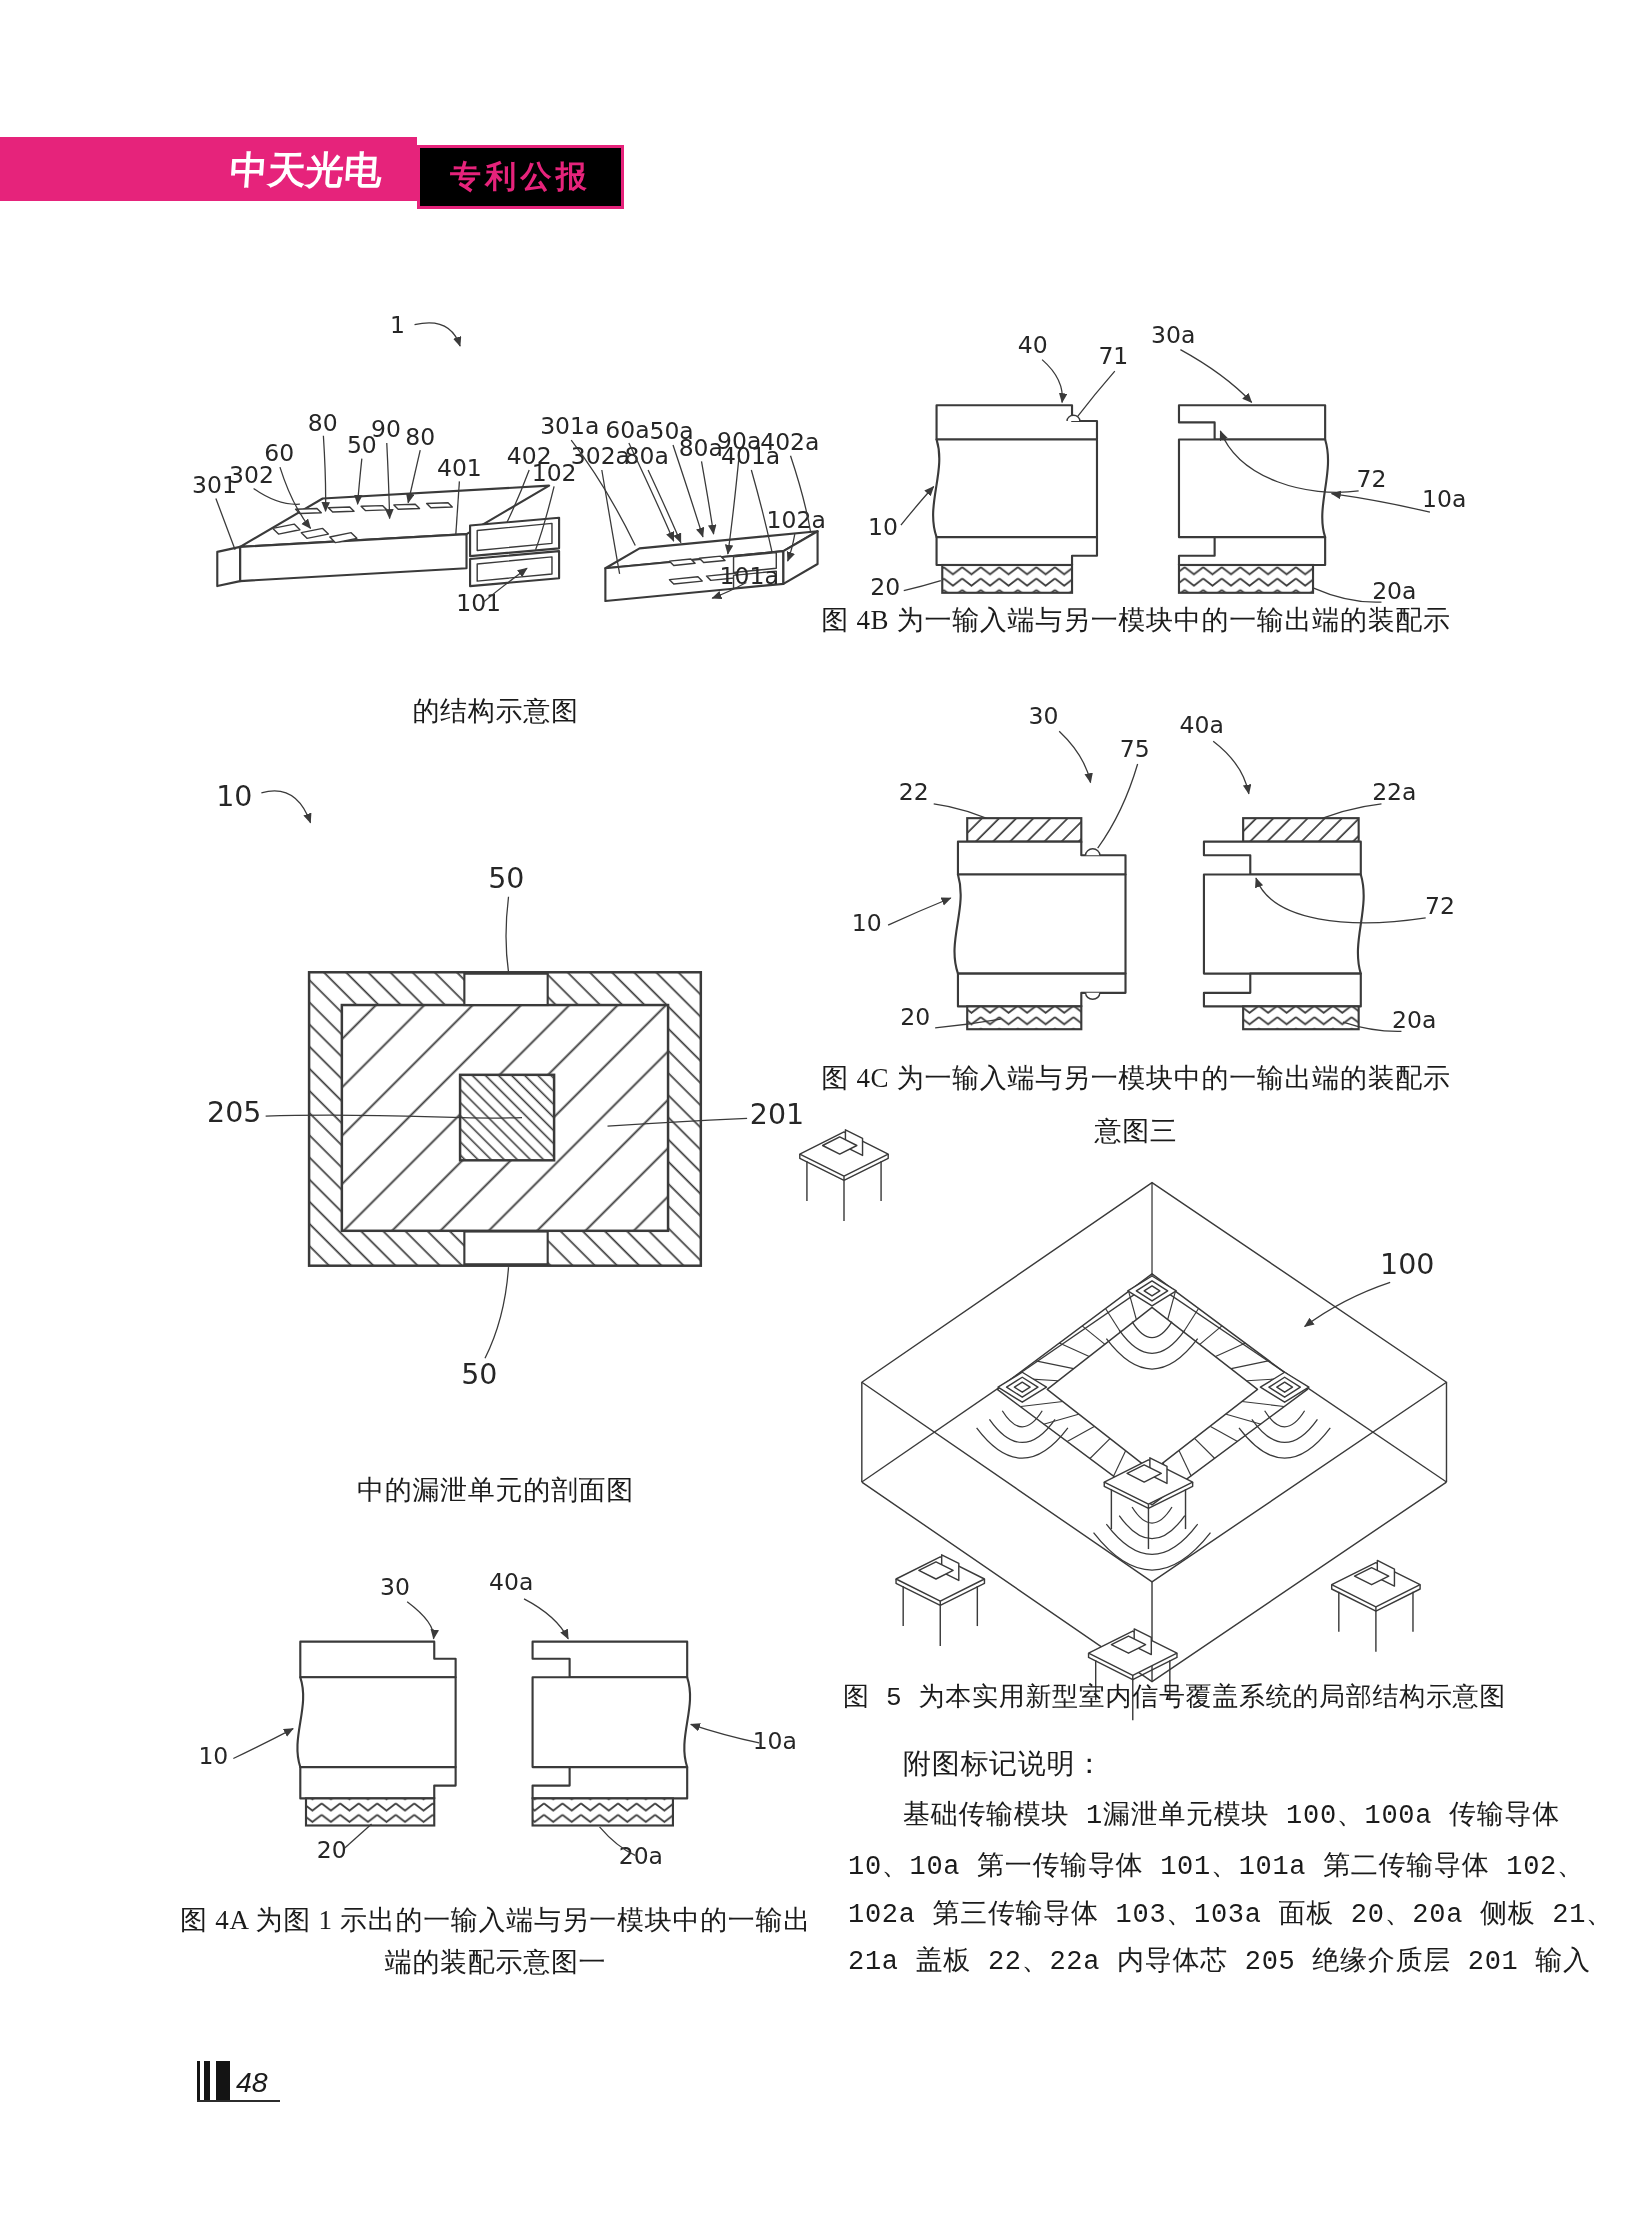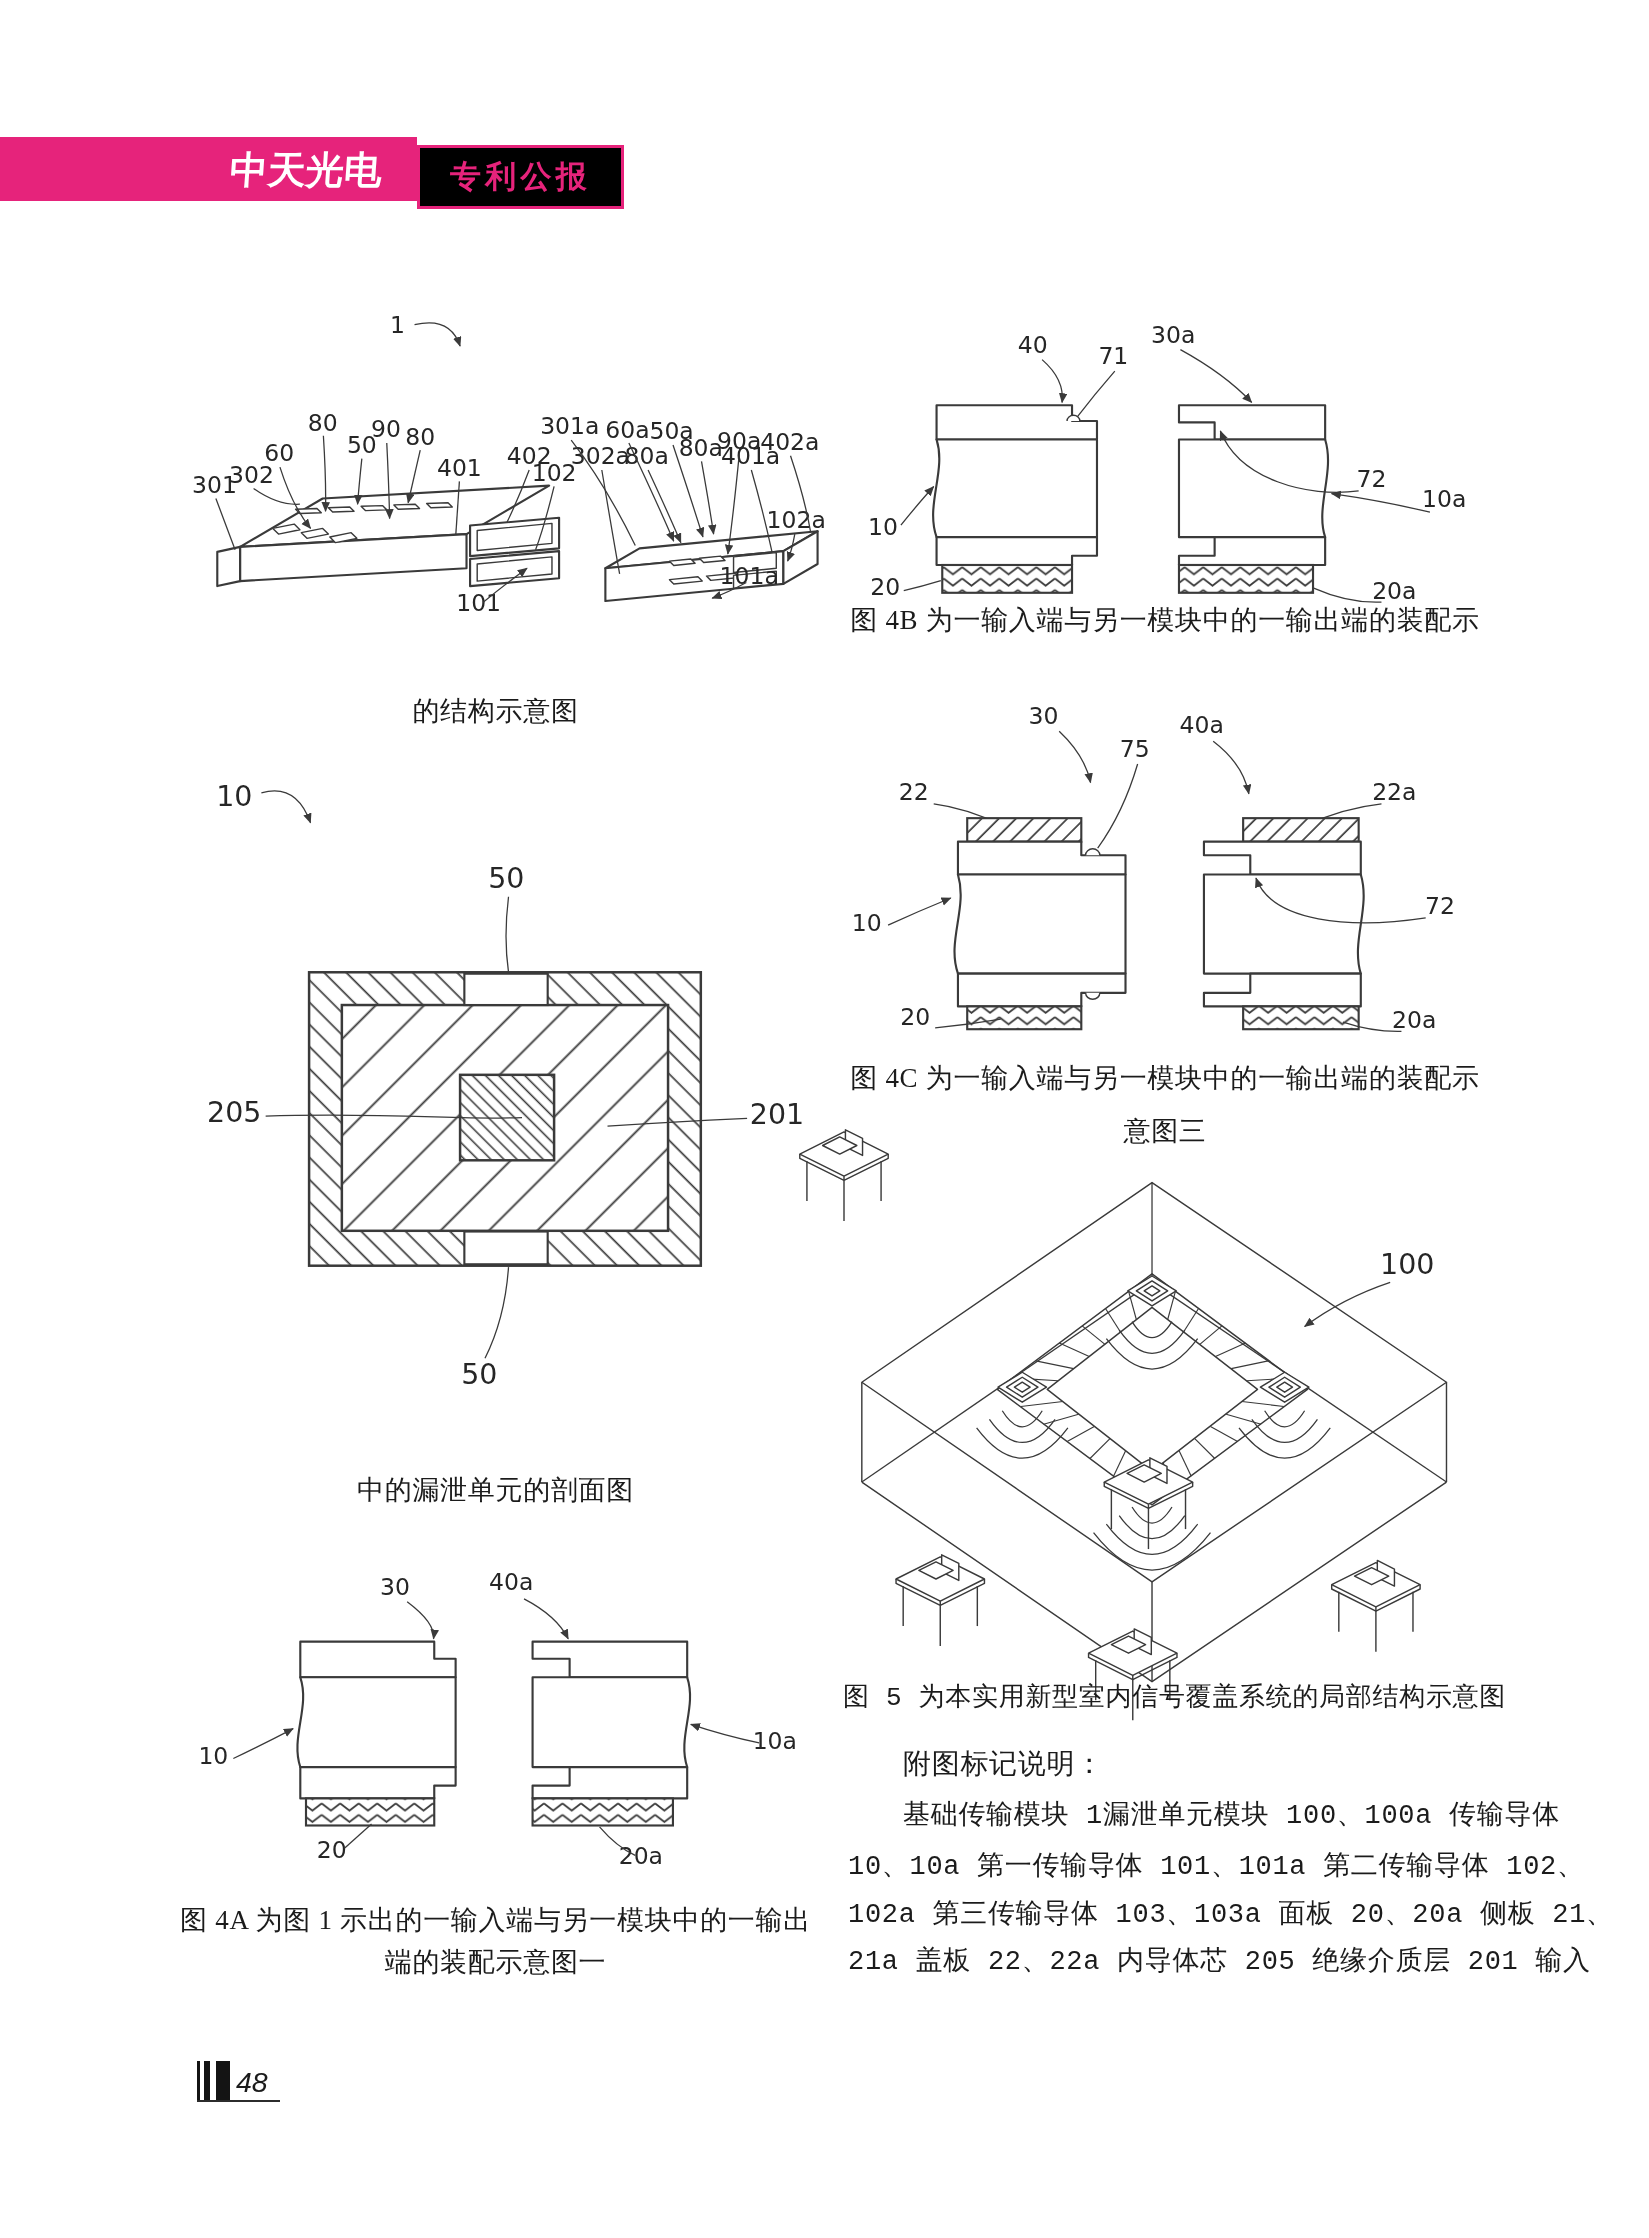--- a/index.html
+++ b/index.html
@@ -11,21 +11,21 @@
          text-align:center;color:#ffffff;font-size:38px;font-weight:bold;
          font-family:"DejaVu Serif",serif;transform:skewX(-4deg);}
   .badge-box{position:absolute;left:417px;top:137px;width:207px;height:64px;background:#000000;
          border:3.6px solid #E6237B;box-sizing:border-box;margin-top:8px;}
   .badge{position:absolute;left:0;top:0;width:100%;height:57px;line-height:57px;text-align:center;
          color:#E6237B;font-size:31px;font-weight:bold;letter-spacing:4.3px;
          font-family:"Liberation Sans",sans-serif;}
   
   .cap{position:absolute;font-size:27px;text-align:center;letter-spacing:0.7px;white-space:nowrap;}
   .capL{left:175px;width:641px;}
-  .capR{left:830px;width:670px;font-family:Liberation Serif, serif;}
+  .capR{left:801px;width:670px;font-family:Liberation Serif, serif;}
   .note{position:absolute;font-size:27px;white-space:nowrap;letter-spacing:0.7px;font-family:Liberation Mono, monospace;}
   
   svg{position:absolute;overflow:visible;}
   .lnw{fill:#ffffff;stroke:#3a3a3a;stroke-width:3;stroke-linejoin:round;}
   .ln2{fill:none;stroke:#3a3a3a;stroke-width:2;stroke-linejoin:round;}
   .lnw2{fill:#ffffff;stroke:#3a3a3a;stroke-width:2;stroke-linejoin:round;}
   .lead{fill:none;stroke:#3a3a3a;stroke-width:1.8;}
   .lbl{font-family:"DejaVu Sans",sans-serif;font-size:33px;fill:#262626;text-anchor:middle;}
   .lblb{font-family:"DejaVu Sans",sans-serif;font-size:40px;fill:#262626;text-anchor:middle;}
   

